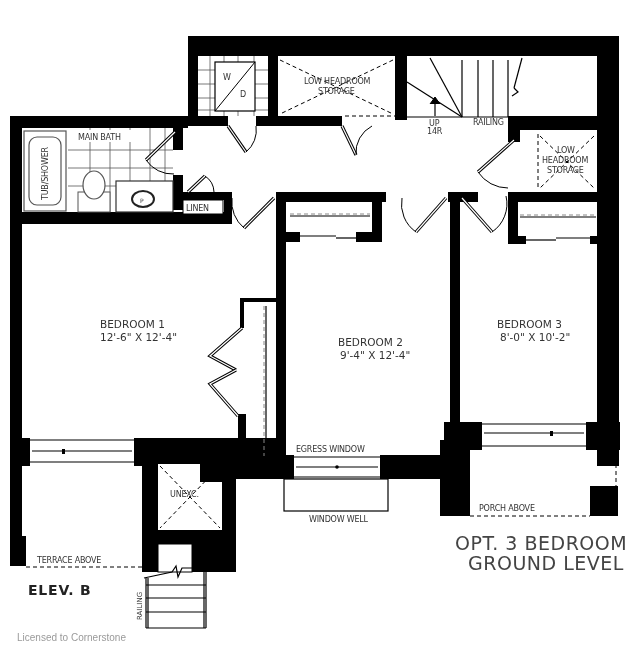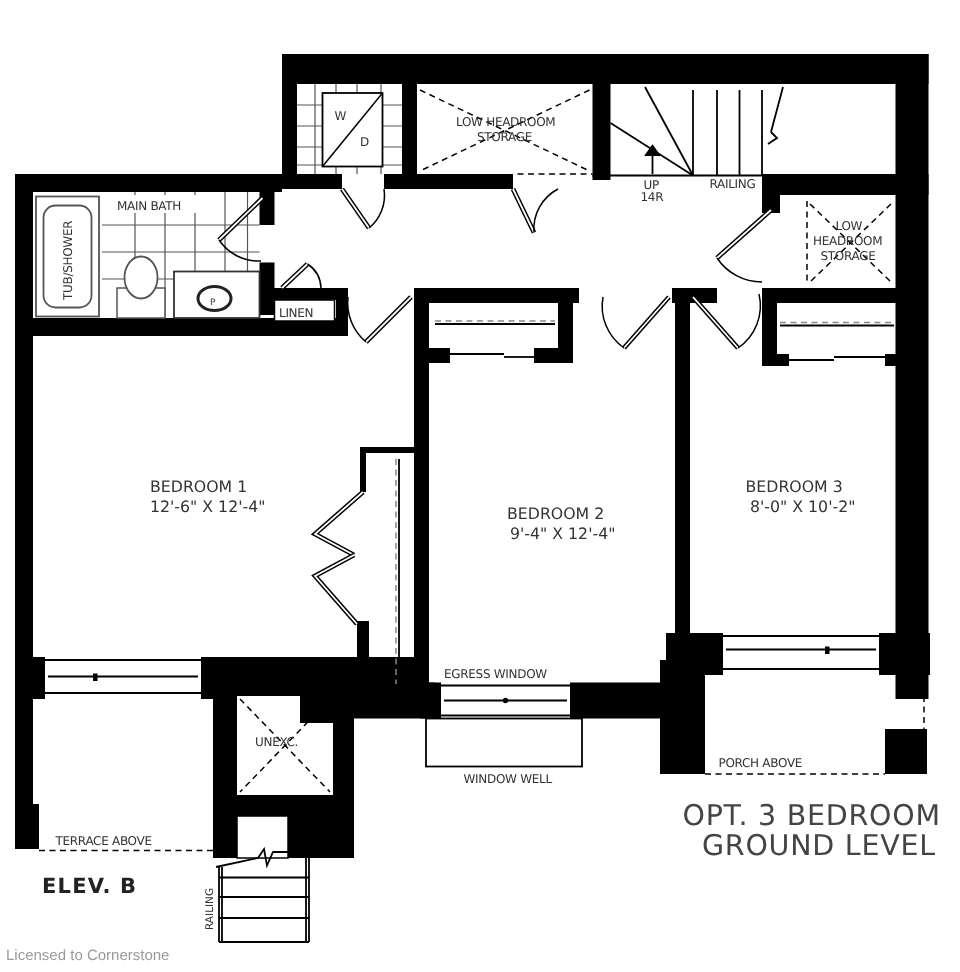--- a/index.html
+++ b/index.html
@@ -11,21 +11,21 @@
   .lbl-title { font-size: 19px; font-weight: normal; fill: #444444; letter-spacing: 0.5px; }
   .lbl-elev { font-size: 14px; font-weight: bold; fill: #222222; letter-spacing: 0.8px; }
   .wall { fill: #000000; }
   .thin { stroke: #000; stroke-width: 1.2; fill: none; }
   .dash { stroke: #000; stroke-width: 1; fill: none; stroke-dasharray: 4 3; }
   .dash-grey { stroke: #888; stroke-width: 1; fill: none; stroke-dasharray: 4 3; }
   .tile { stroke: #555; stroke-width: 0.8; fill: none; }
   .door { stroke: #000; stroke-width: 1; fill: none; }
   .door-leaf { stroke: #000; stroke-width: 3.2; fill: none; }
   .door-leaf-in { stroke: #fff; stroke-width: 1.2; fill: none; }
-  .watermark { position: absolute; left: 4px; top: 632px; font-size: 10px; color: #9a9a9a; font-family: "Liberation Sans", sans-serif; }
+  .watermark { position: absolute; left: 17px; top: 632px; font-size: 10px; color: #9a9a9a; font-family: "Liberation Sans", sans-serif; }
 </style>
 </head>
 <body>
 
 <svg id="plan" viewBox="0 0 640 648" xmlns="http://www.w3.org/2000/svg">
 
   <g>
 
     <rect class="wall" x="188" y="36" width="431" height="20"></rect>
 

